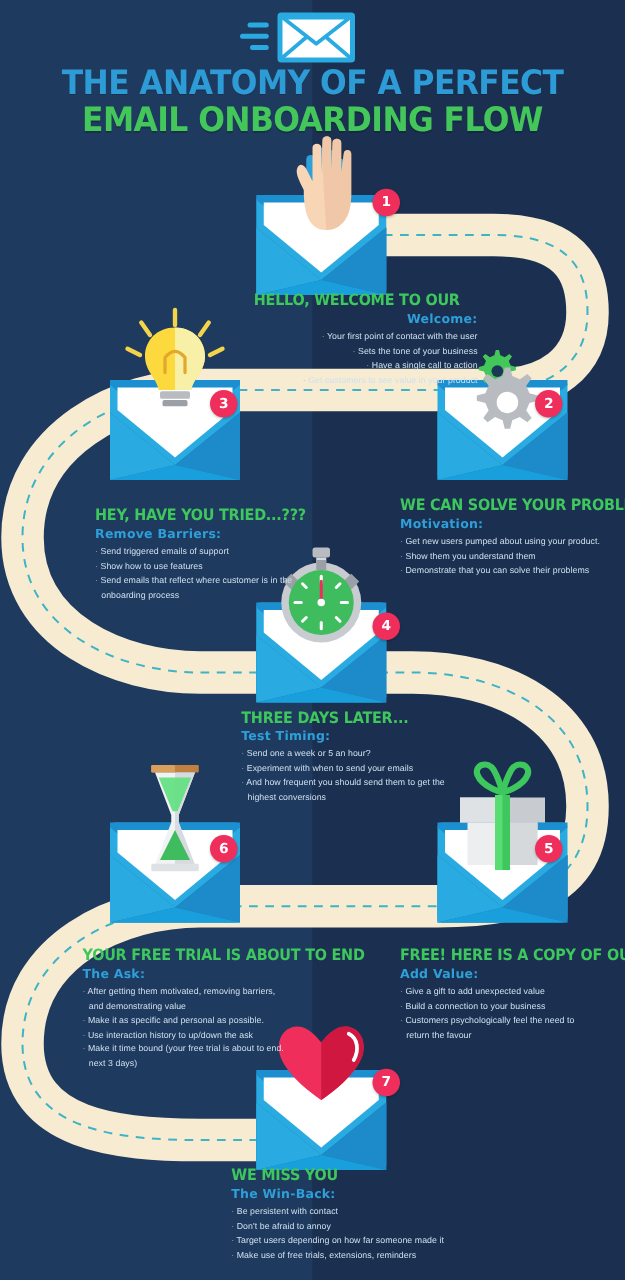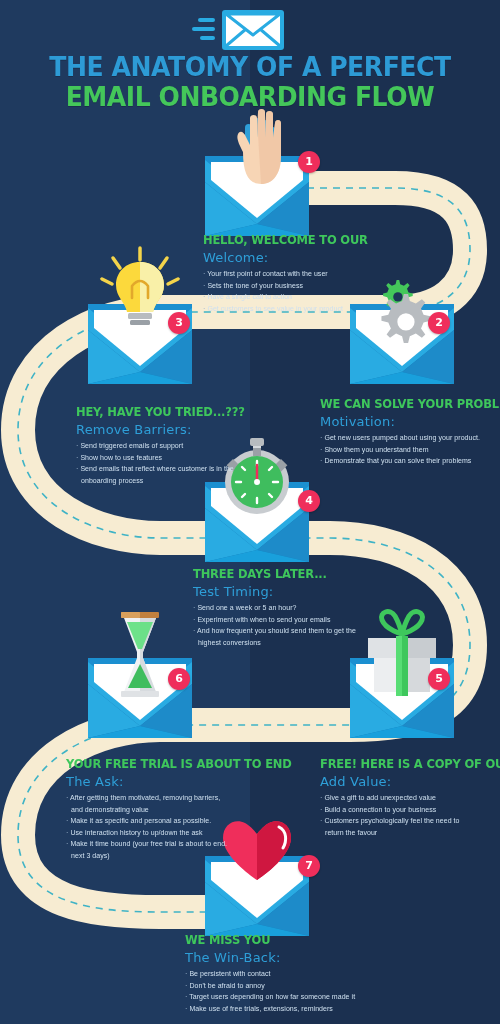--- a/index.html
+++ b/index.html
@@ -54,22 +54,22 @@
     font-size:12.5px;
     color:#3ec75c;
     letter-spacing:-0.2px;
     transform:scaleX(0.92);
     transform-origin:left center;
     white-space:nowrap;
     margin-bottom:3px;
   }
   .step-sub {
     font-family:"DejaVu Sans", sans-serif;
-    font-weight:normal;
-    font-size:13px;
+    font-weight:bold;
+    font-size:10px;
     color:#2e9fd8;
     letter-spacing:0.2px;
     margin-bottom:3px;
   }
   .bullets { list-style:none; }
   .bullets li {
     font-size:7px;
     line-height:11.5px;
     color:#cfe0ef;
     white-space:nowrap;
@@ -311,21 +311,21 @@
   </svg>
 
   <div class="badge" style="left:298px; top:151px;">1</div>
   <div class="badge" style="left:428px; top:312px;">2</div>
   <div class="badge" style="left:168px; top:312px;">3</div>
   <div class="badge" style="left:298px; top:490px;">4</div>
   <div class="badge" style="left:428px; top:668px;">5</div>
   <div class="badge" style="left:168px; top:668px;">6</div>
   <div class="badge" style="left:298px; top:855px;">7</div>
 
-  <div class="step" style="left:203px; top:232px;">
+  <div class="step" style="left:203px; top:232px;text-align:right;">
     <div class="step-head">HELLO, WELCOME TO OUR</div>
     <div class="step-sub">Welcome:</div>
     <ul class="bullets">
       <li>Your first point of contact with the user</li>
       <li>Sets the tone of your business</li>
       <li>Have a single call to action</li>
       <li>Get customers to see value in your product</li>
     </ul>
   </div>
 

